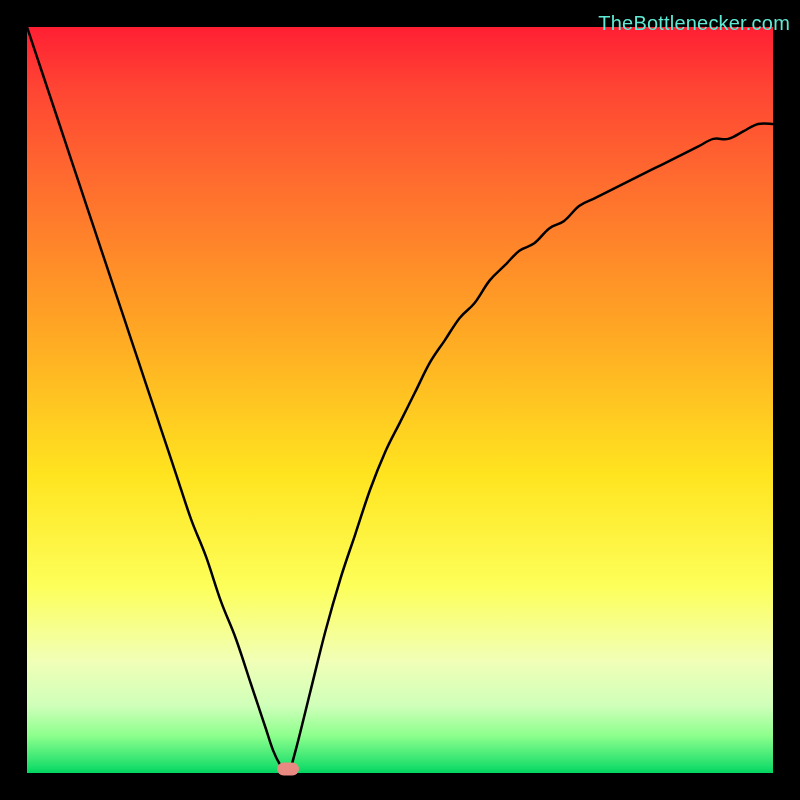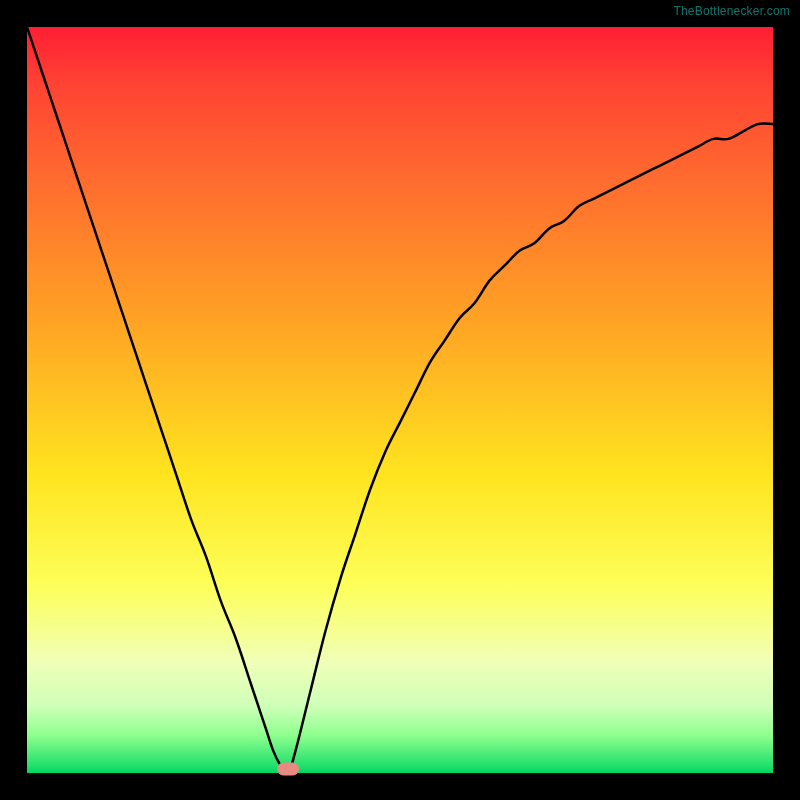--- a/index.html
+++ b/index.html
@@ -24,25 +24,25 @@
       #ffe41f 60%,
       #fdff5a 75%,
       #f1ffb7 85%,
       #cfffb9 91%,
       #8dff8d 95%,
       #22e06c 99%,
       #00d660 100%);
   }
   .attribution {
     position: absolute;
-    top: 4px;
+    top: 12px;
     right: 10px;
     font-family: Arial, Helvetica, sans-serif;
-    font-size: 12px;
-    color: #0f766e;
+    font-size: 20px;
+    color: #5eead4;
     font-weight: 500;
     letter-spacing: 0.2px;
   }
   svg.curve {
     position: absolute;
     left: 0; top: 0;
     width: 100%;
     height: 100%;
   }
   .min-dot {

